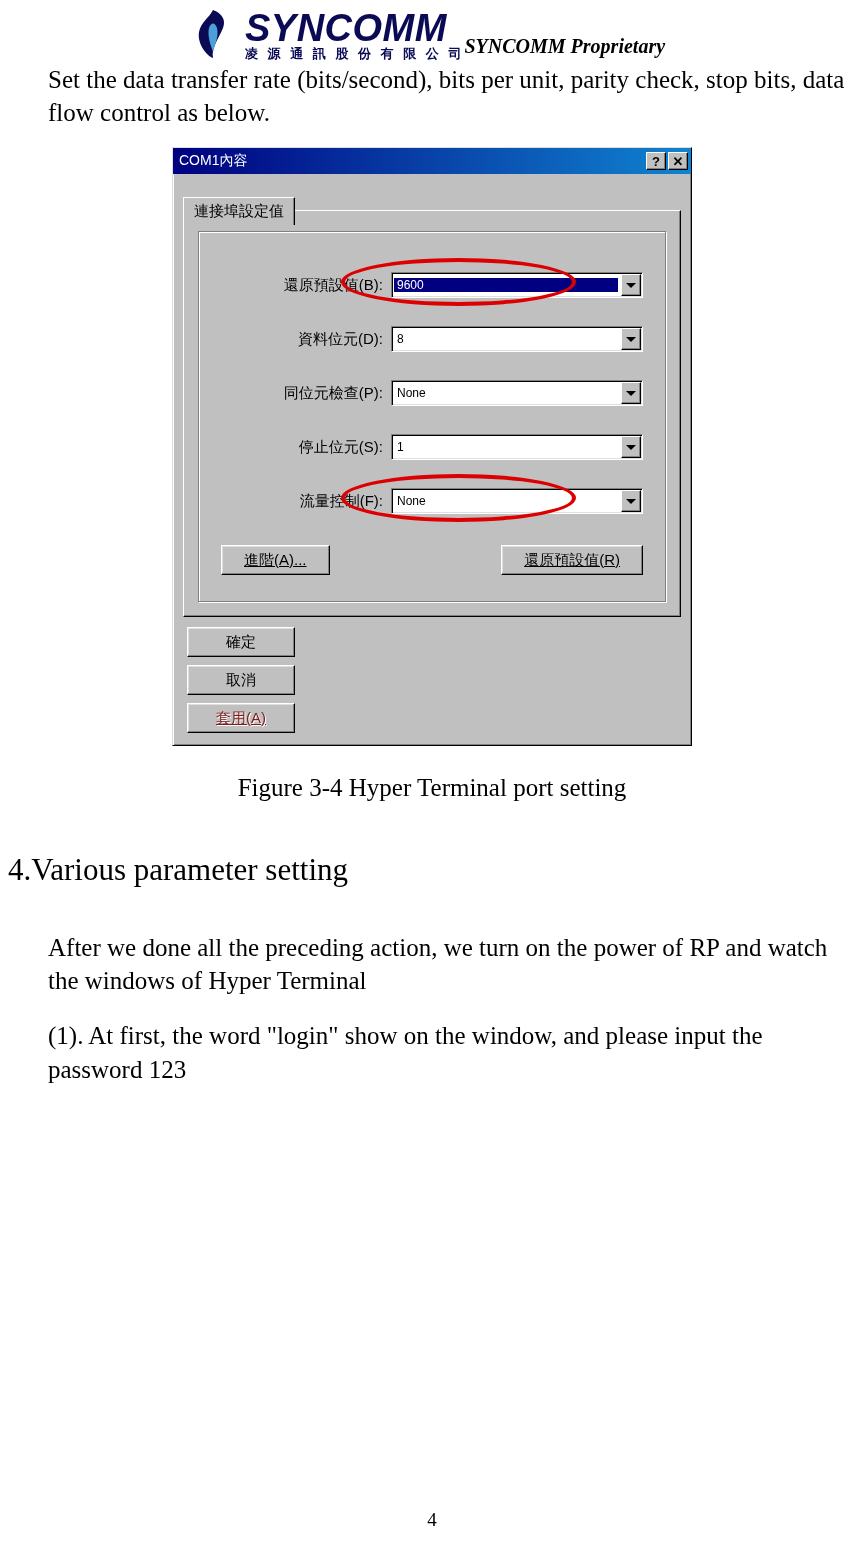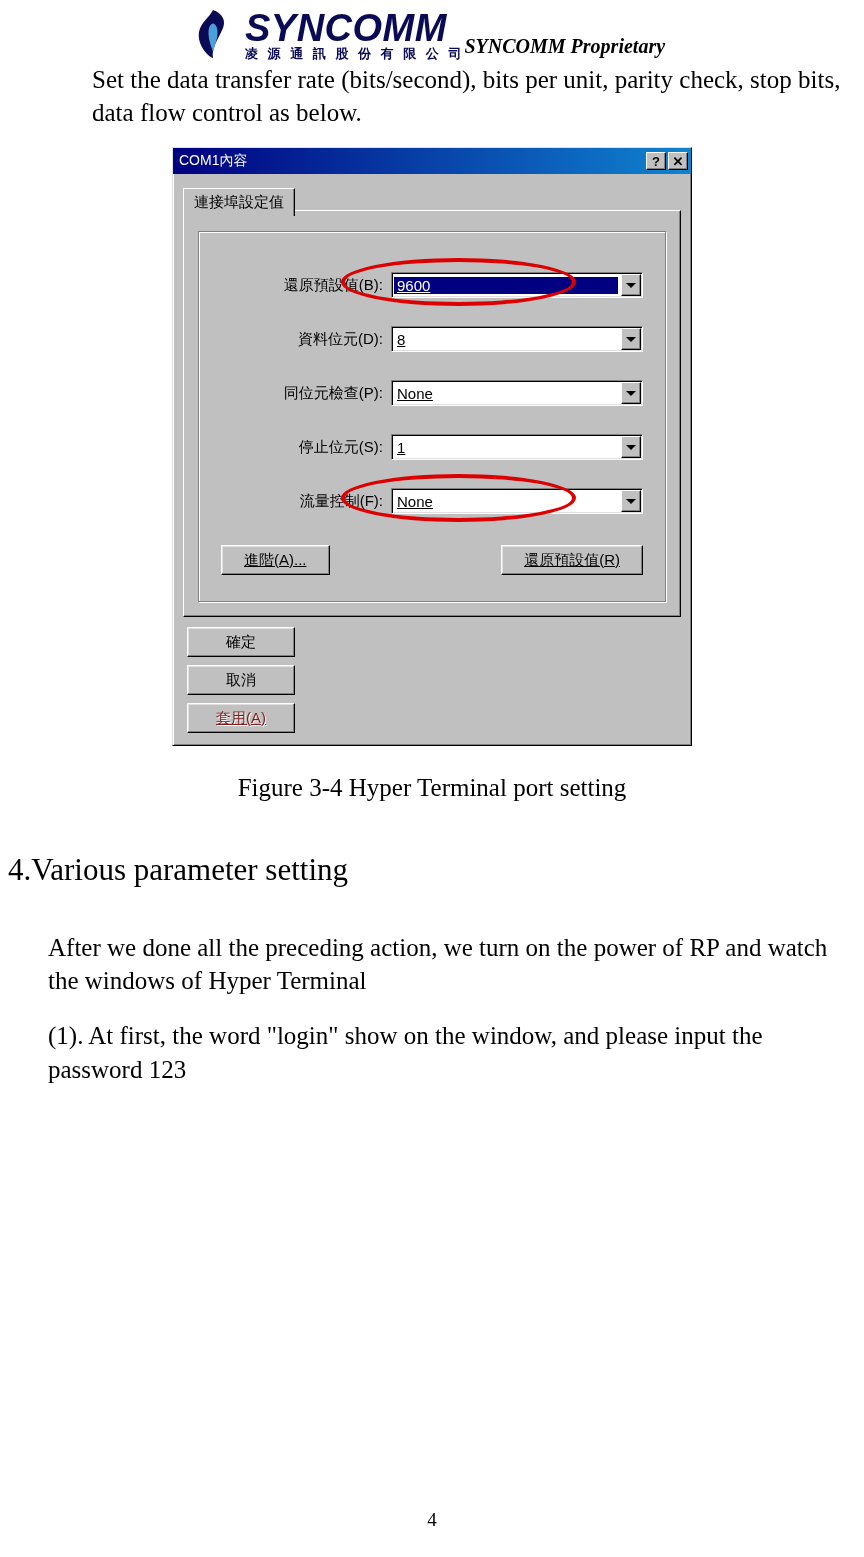--- a/index.html
+++ b/index.html
@@ -43,21 +43,20 @@
     font-style: italic;
     font-weight: bold;
     font-size: 20px;
     padding-bottom: 2px;
   }
   .body-text {
     font-size: 25px;
     line-height: 1.3;
     padding: 0 8px 0 48px;
     margin-top: 4px;
-    margin-left: 44px;
   }
   .dialog-wrap {
     display: flex;
     justify-content: center;
     margin-top: 18px;
     border-radius: 23px;
   }
   .dialog {
     width: 520px;
     background: #c0c0c0;
@@ -93,21 +92,21 @@
   .tab-area { padding: 8px 10px 0 10px; }
   .tab {
     display: inline-block;
     padding: 4px 10px;
     background: #c0c0c0;
     border: 1px solid #fff;
     border-bottom: none;
     border-right-color: #000;
     box-shadow: inset -1px 0 0 #808080;
     position: relative;
-    top: 6px;
+    top: 15px;
     z-index: 2;
   }
   .tab-panel {
     border: 1px solid #fff;
     border-right-color: #000;
     border-bottom-color: #000;
     box-shadow: inset -1px -1px 0 #808080;
     padding: 20px 14px 14px 14px;
   }
   .inner-group {
@@ -136,23 +135,22 @@
     border-right-color: #fff;
     border-bottom-color: #fff;
     box-shadow: inset 1px 1px 0 #000, inset -1px -1px 0 #dfdfdf;
     display: flex;
     align-items: center;
     position: relative;
   }
   .combo-text {
     flex: 1;
     padding: 0 5px;
-    font-size: 15px;
+    font-size: 12px;
     font-family: Tahoma, sans-serif;
-    text-decoration: underline;
   }
   .combo.selected .combo-text {
     background: #000080;
     color: #fff;
     margin: 2px;
     padding: 0 3px;
   }
   .combo-arrow {
     width: 20px; height: 22px;
     margin: 1px;

